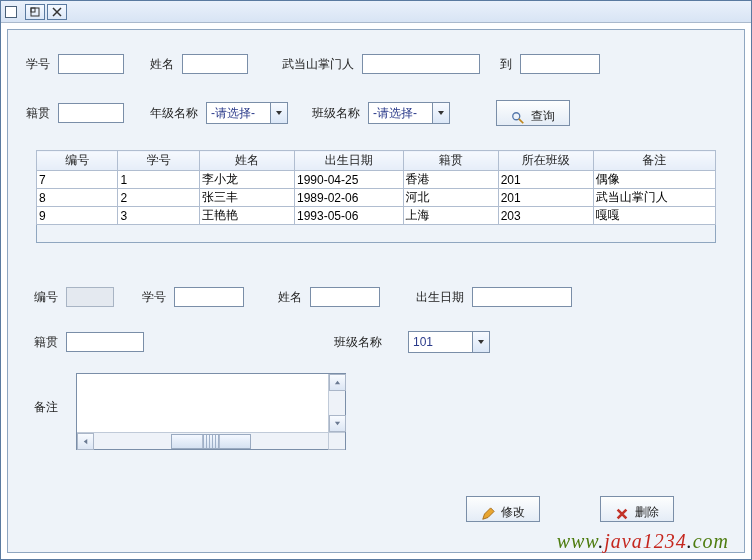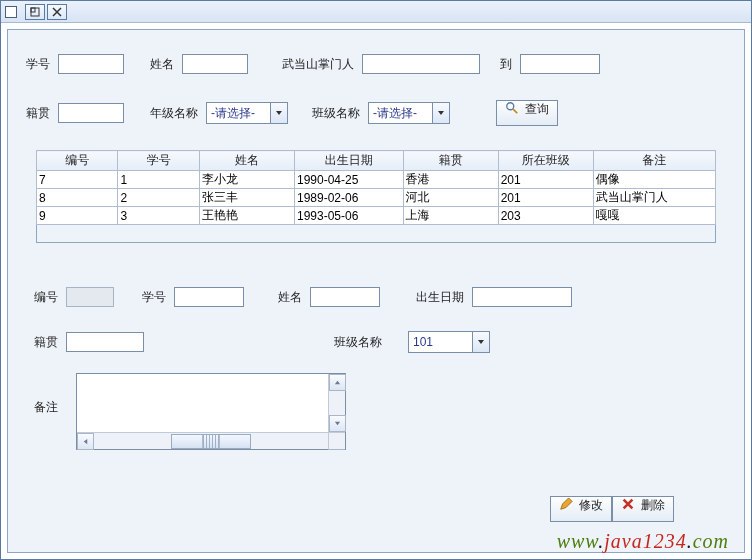--- a/index.html
+++ b/index.html
@@ -85,22 +85,22 @@
     border: 1px solid #7a8ea8;
     background: linear-gradient(#f7faff,#dbe7f7);
     display: flex; align-items: center; justify-content: center;
   }
   .drop svg { width: 8px; height: 8px; }
   .btn {
     height: 26px;
     border: 1px solid #7a8ea8;
     background: linear-gradient(#fdfefe,#e4ecf6);
     display: inline-flex;
-    align-items: flex-start;
-    padding: 0 8px;
+    align-items: flex-end;
+    padding: 0 14px;
     color: #222;
     gap: 6px;
     cursor: default;
   }
   .btn svg { width: 14px; height: 14px; }
 
   .table-wrap {
     margin: 24px 28px 0 28px;
   }
   table {
@@ -195,20 +195,21 @@
     width: 17px; height: 17px;
     border-left: 1px solid #c0cad8; border-top: 1px solid #c0cad8;
     background: #eef2f8;
   }
 
   .bottom-btns {
     position: absolute;
     right: 70px;
     bottom: 30px;
     display: flex;
+    gap: 60px;
   }
   .watermark {
     position: absolute;
     right: 22px;
     bottom: 6px;
     font-family: "Times New Roman", serif;
     font-size: 20px;
     font-style: italic;
     letter-spacing: 1px;
   }

